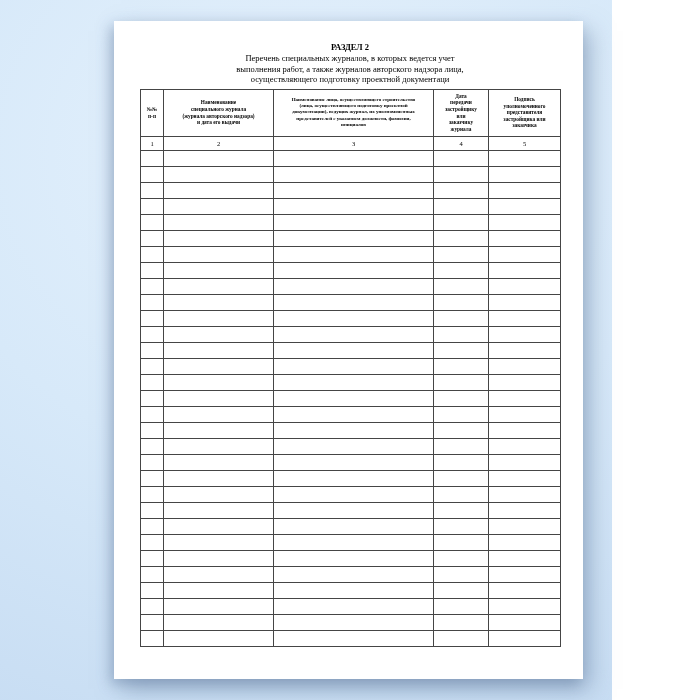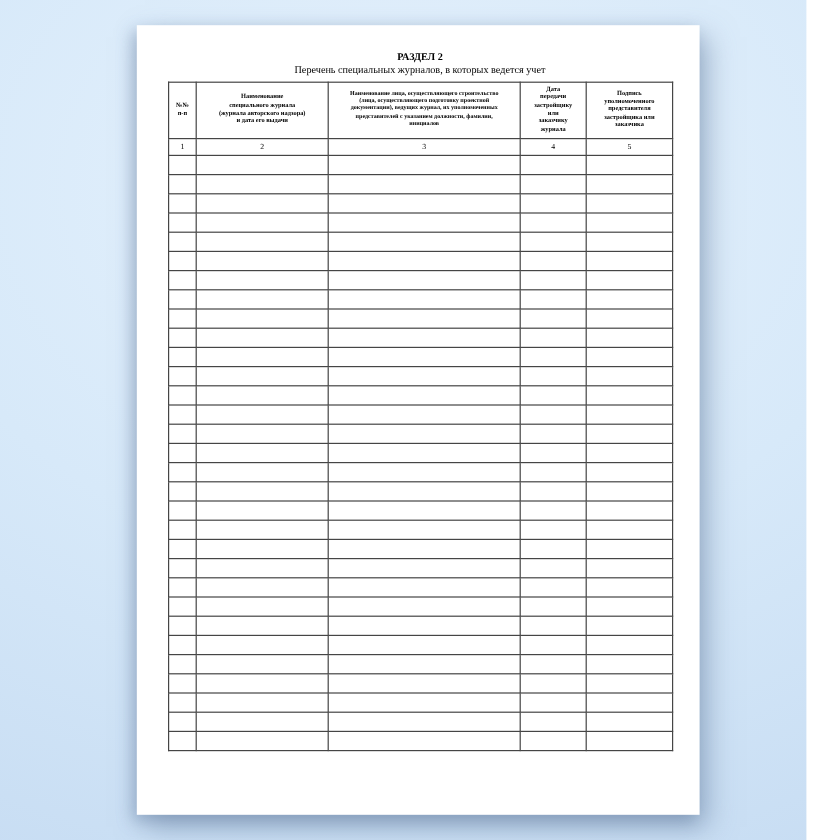--- a/index.html
+++ b/index.html
@@ -4,21 +4,21 @@
 <style>
   html, body {
     margin: 0;
     padding: 0;
     width: 700px;
     height: 700px;
     overflow: hidden;
   }
   .screen {
     position: relative;
-    width: 672px;
+    width: 612px;
     height: 700px;
     background: radial-gradient(130% 95% at 50% 22%, #e6f2fd 0%, #d7e9f9 48%, #c5dbf2 100%);
     font-family: "Liberation Serif", "DejaVu Serif", serif;
     color: #000;
   }
   .page {
     position: absolute;
     left: 114px;
     top: 21px;
     width: 469px;
@@ -87,20 +87,22 @@
 </head>
 <body>
 
 <div class="screen">
   <div class="page">
     <div class="content">
 
       <div class="title-block">
         <div class="title">РАЗДЕЛ 2</div>
         <div class="subtitle">Перечень специальных журналов, в которых ведется учет</div>
+        <div class="subtitle">выполнения работ, а также журналов авторского надзора лица,</div>
+        <div class="subtitle">осуществляющего подготовку проектной документаци</div>
       </div>
 
       <table class="journals">
         <colgroup>
           <col style="width:23px">
           <col style="width:110px">
           <col style="width:160px">
           <col style="width:55px">
           <col style="width:72px">
         </colgroup>

